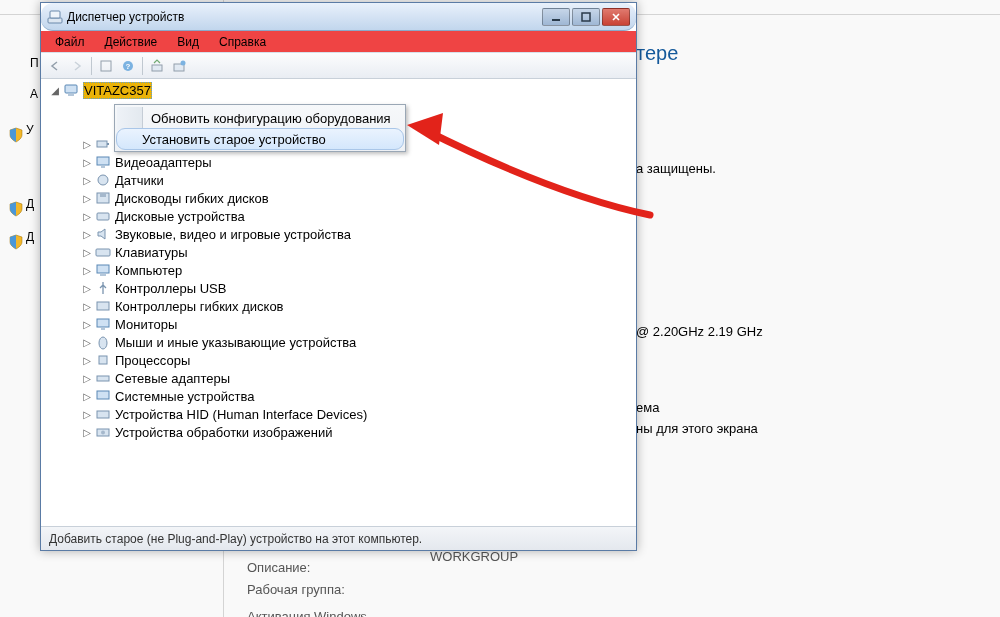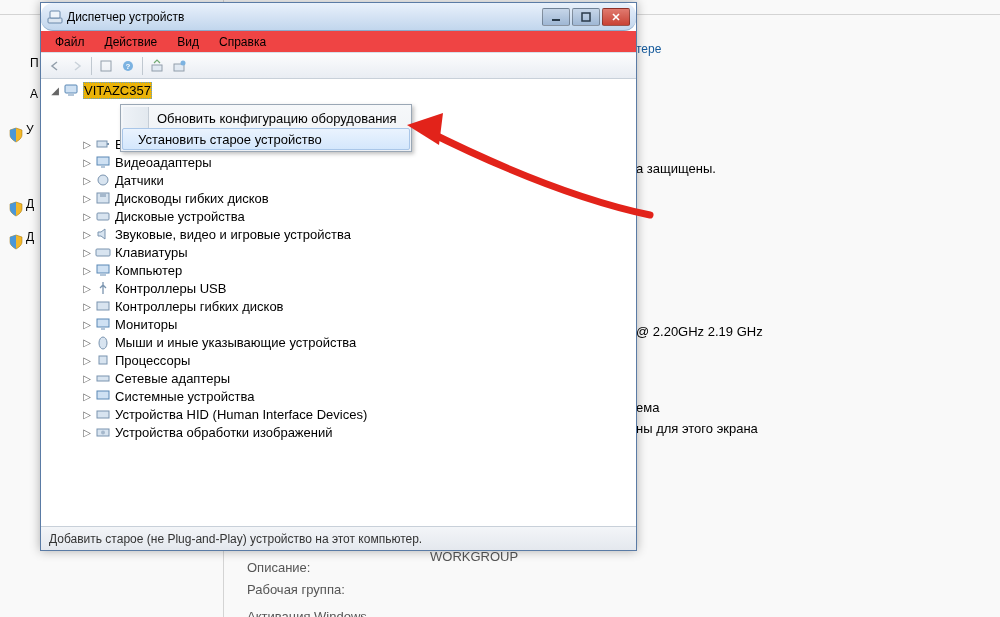--- a/index.html
+++ b/index.html
@@ -3,21 +3,21 @@
 <meta charset="utf-8">
 <style>
   * { box-sizing: border-box; margin: 0; padding: 0; font-family: "Segoe UI", Tahoma, sans-serif; }
   body { width: 1000px; height: 617px; background: #f9f9f9; position: relative; overflow: hidden; }
 
   
   .bg-sidebar { position: absolute; left: 0; top: 20px; width: 30px; }
   .bg-shield { width: 16px; height: 16px; margin: 4px 0 14px 4px; display: inline-block; }
   .bg-shield svg { width: 16px; height: 16px; }
   .bg-text { position: absolute; left: 30px; font-size: 12px; color: #000; }
-  .bg-title { position: absolute; left: 636px; top: 42px; font-size: 12px; color: #14599b; }
+  .bg-title { position: absolute; left: 636px; top: 42px; font-size: 20px; color: #14599b; }
   .bg-body-text { position: absolute; font-size: 13px; color: #000; }
   .bg-label { position: absolute; left: 247px; font-size: 13px; color: #555; }
   .bg-value { position: absolute; left: 430px; font-size: 13px; color: #555; }
   .bg-divider { position: absolute; left: 223px; top: 0; width: 1px; height: 617px; background: #d4d4d4; }
   .bg-top-divider { position: absolute; left: 0; top: 14px; width: 1000px; height: 1px; background: #d4d4d4; }
 
   
   .dm-window {
     position: absolute; left: 40px; top: 2px; width: 597px; height: 549px;
     background: #fff; border: 1px solid #5a7ba5; box-shadow: 0 0 10px rgba(0,0,0,0.3);
@@ -60,28 +60,28 @@
   .root-selected { background: #eab308; border: 1px dotted #5a9ed6; }
 
   .dm-statusbar {
     height: 24px; background: linear-gradient(to bottom,#f3f5f8,#e4e8ee);
     border-top: 1px solid #c8d0d9; font-size: 12px; color: #333;
     display: flex; align-items: center; padding: 0 8px;
   }
 
   
   .ctx-menu {
-    position: absolute; left: 120px; top: 104px; width: 292px;
+    position: absolute; left: 114px; top: 104px; width: 292px;
     background: linear-gradient(to bottom,#f6f8fa,#eef1f5);
     border: 1px solid #9aa7b5; box-shadow: 2px 2px 4px rgba(0,0,0,0.25);
     padding: 2px; z-index: 20;
   }
   .ctx-gutter { position: absolute; left: 2px; top: 2px; bottom: 2px; width: 26px; background: linear-gradient(to right,#eef2f7,#e3e9ef); border-right: 1px solid #c5cdd6; }
   .ctx-item { position: relative; height: 22px; display: flex; align-items: center; padding-left: 34px; font-size: 13px; cursor: pointer; z-index: 1; }
-  .ctx-item.hover { background: linear-gradient(to bottom,#eaf3fe,#d4e7fc); border: 1px solid #a9c6e8; border-radius: 2px; margin: -1px; padding-left: 15px; }
+  .ctx-item.hover { background: linear-gradient(to bottom,#eaf3fe,#d4e7fc); border: 1px solid #a9c6e8; border-radius: 9px; margin: -1px; padding-left: 25px; }
 
   
   .anno-arrow { position: absolute; left: 395px; top: 95px; width: 280px; height: 140px; z-index: 30; pointer-events: none; }
 
   
   .di svg { width: 16px; height: 16px; }
 </style>
 </head>
 <body>
 

